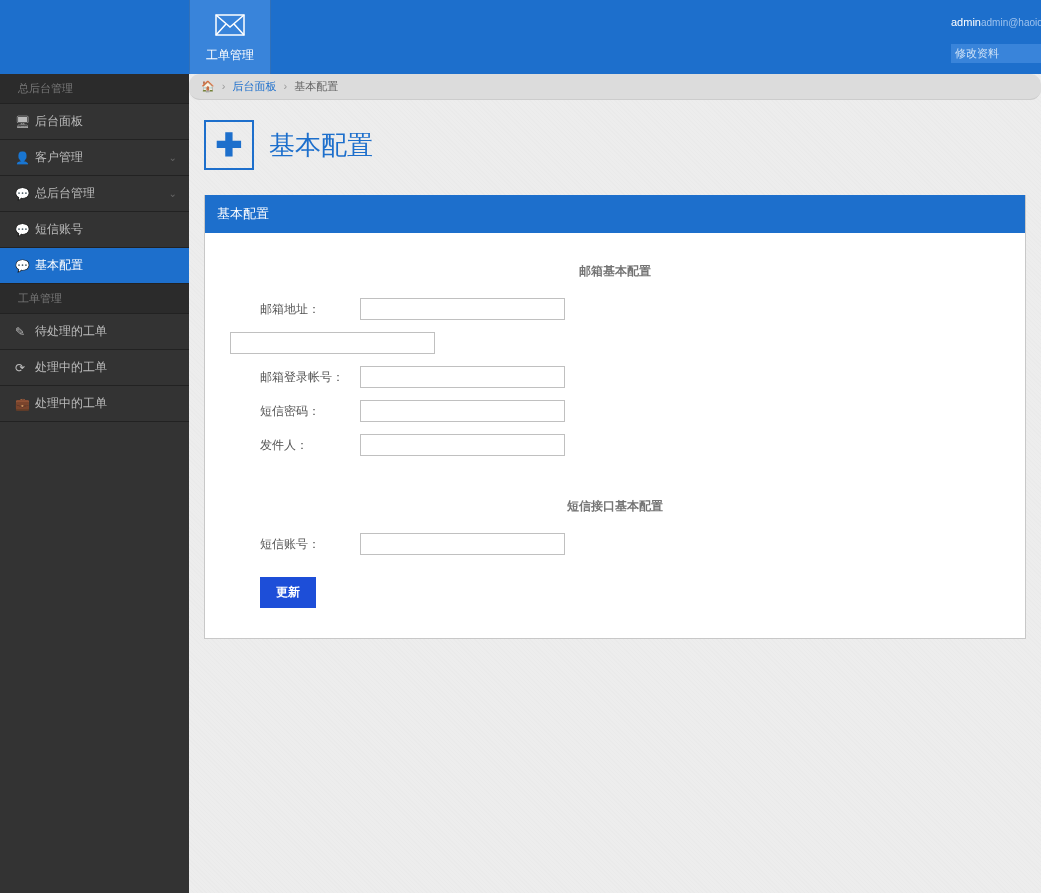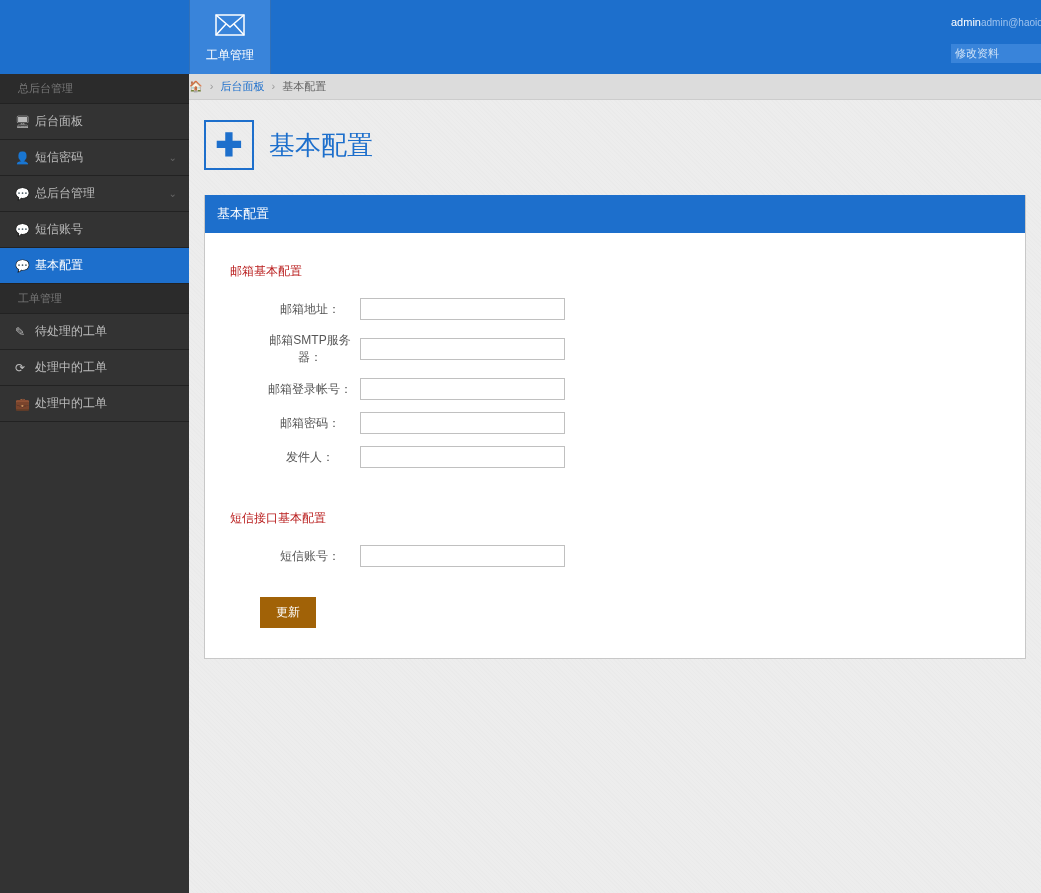--- a/index.html
+++ b/index.html
@@ -96,24 +96,25 @@
   left: 189px;
   top: 74px;
   right: 0;
   bottom: 0;
   background: #ededed;
   background-image: repeating-linear-gradient(45deg, rgba(0,0,0,0.01) 0px, rgba(0,0,0,0.01) 1px, transparent 1px, transparent 3px);
   overflow: auto;
 }
 .breadcrumb {
   background: #dcdcdc;
-  padding: 5px 0;
+  padding: 5px 12px;
   font-size: 11px;
   color: #666;
   border-bottom: 1px solid #ccc;
+  border-radius: 11px;
 }
 .breadcrumb .home { color: #555; }
 .breadcrumb .sep { color: #999; margin: 0 4px; }
 .breadcrumb .link { color: #1d6fcc; cursor: pointer; }
 .breadcrumb .current { color: #666; }
 .page-title-wrap {
   display: flex;
   align-items: center;
   padding: 20px 15px 25px;
 }
@@ -144,53 +145,55 @@
   background: #1d6fcc;
   color: #fff;
   padding: 10px 12px;
   font-size: 13px;
 }
 .card-body {
   padding: 30px 25px;
 }
 .section-title {
   font-size: 12px;
-  color: #b91c1c;
+  color: #737373;
   margin-bottom: 18px;
-  font-weight: normal;
+  font-weight: bold;
+  text-align: center;
 }
 .form-row {
   display: flex;
   align-items: center;
   margin-bottom: 12px;
 }
 .form-label {
   width: 130px;
-  text-align: center;
+  text-align: left;
   font-size: 12px;
   color: #555;
   padding-left: 30px;
 }
 .form-input {
   width: 205px;
   height: 22px;
   border: 1px solid #c0c0c0;
   padding: 0 5px;
   font-size: 12px;
 }
 .section-gap { height: 30px; }
 .btn-submit {
   margin-left: 30px;
-  margin-top: 18px;
-  background: #a16207;
+  margin-top: 10px;
+  background: #1d4ed8;
   color: #fff;
   border: none;
   padding: 7px 16px;
   font-size: 12px;
   cursor: pointer;
+  font-weight: bold;
 }
 </style>
 </head>
 <body>
 
 <div class="header">
   <div class="header-left"></div>
   <div class="header-tab">
     <span class="icon">
       <svg width="30" height="22" viewBox="0 0 30 22" fill="none" stroke="#fff" stroke-width="1.5">
@@ -212,21 +215,21 @@
 
 <div class="sidebar">
   <div class="menu-header">总后台管理</div>
 
   <div class="menu-item">
     <span class="icon">🖥</span>
     <span>后台面板</span>
   </div>
   <div class="menu-item">
     <span class="icon">👤</span>
-    <span>短信密码</span>
+    <span>客户管理</span>
     <span class="chevron">⌄</span>
   </div>
   <div class="menu-item">
     <span class="icon">💬</span>
     <span>总后台管理</span>
     <span class="chevron">⌄</span>
   </div>
   <div class="menu-item">
     <span class="icon">💬</span>
     <span>短信账号</span>
@@ -270,29 +273,28 @@
     <div class="card-header">基本配置</div>
     <div class="card-body">
 
       <h3 class="section-title">邮箱基本配置</h3>
 
       <div class="form-row">
         <label class="form-label">邮箱地址：</label>
         <input class="form-input" type="text" value="" style="">
       </div>
       <div class="form-row">
-        <label class="form-label">邮箱SMTP服务器：</label>
         <input class="form-input" type="text" value="" style="">
       </div>
       <div class="form-row">
         <label class="form-label">邮箱登录帐号：</label>
         <input class="form-input" type="text" value="" style="">
       </div>
       <div class="form-row">
-        <label class="form-label">邮箱密码：</label>
+        <label class="form-label">短信密码：</label>
         <input class="form-input" type="text" value="" style="">
       </div>
       <div class="form-row">
         <label class="form-label">发件人：</label>
         <input class="form-input" type="text" value="" style="">
       </div>
 
       <div class="section-gap"></div>
 
       <h3 class="section-title">短信接口基本配置</h3>

